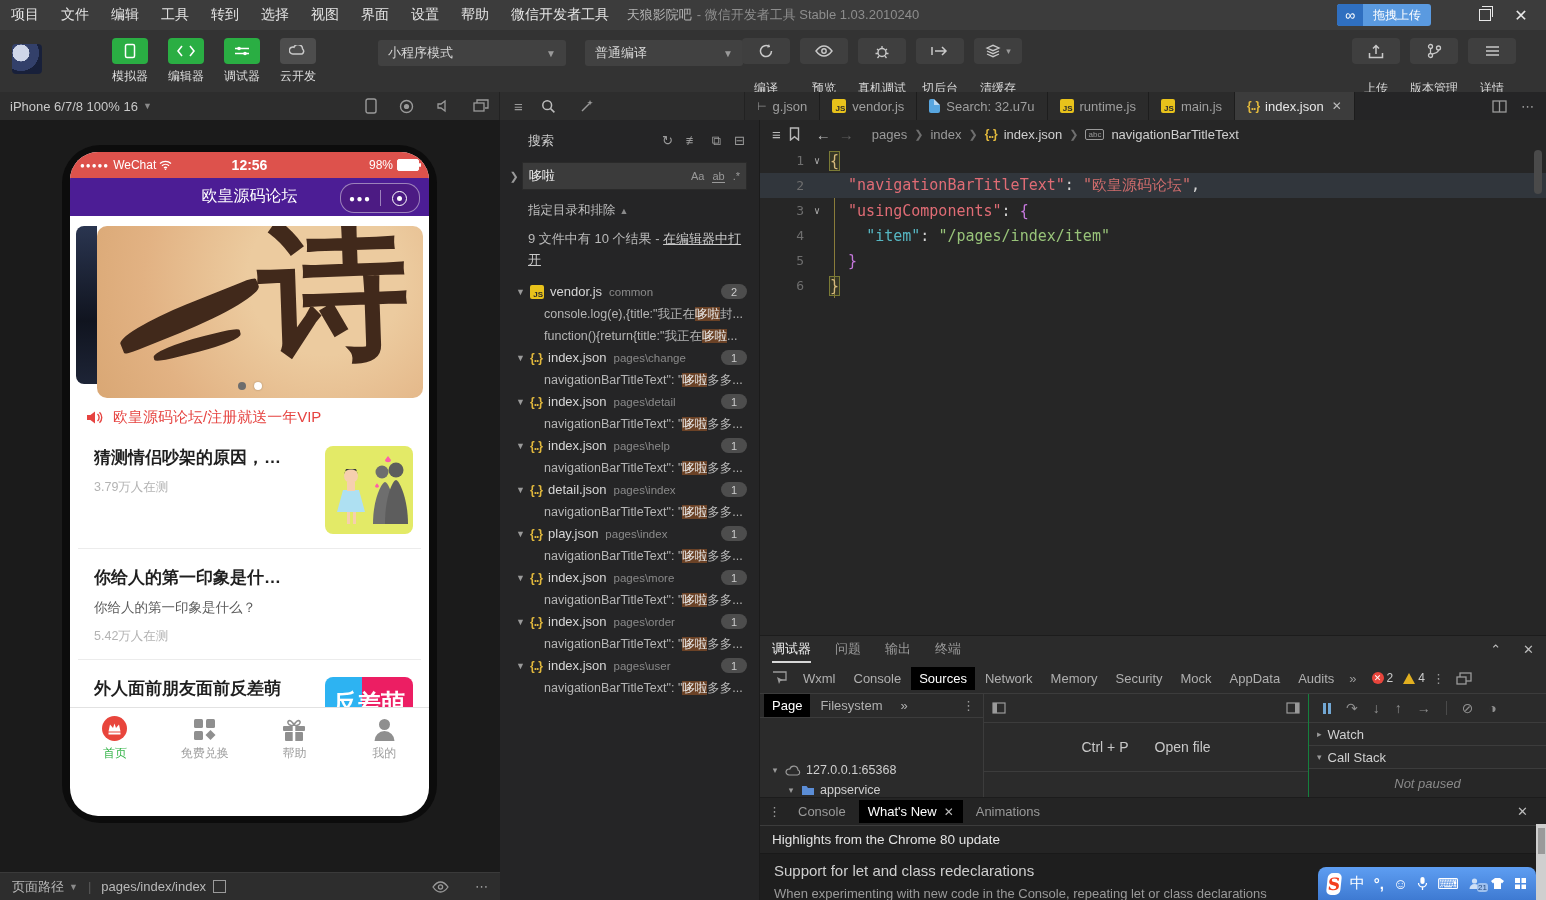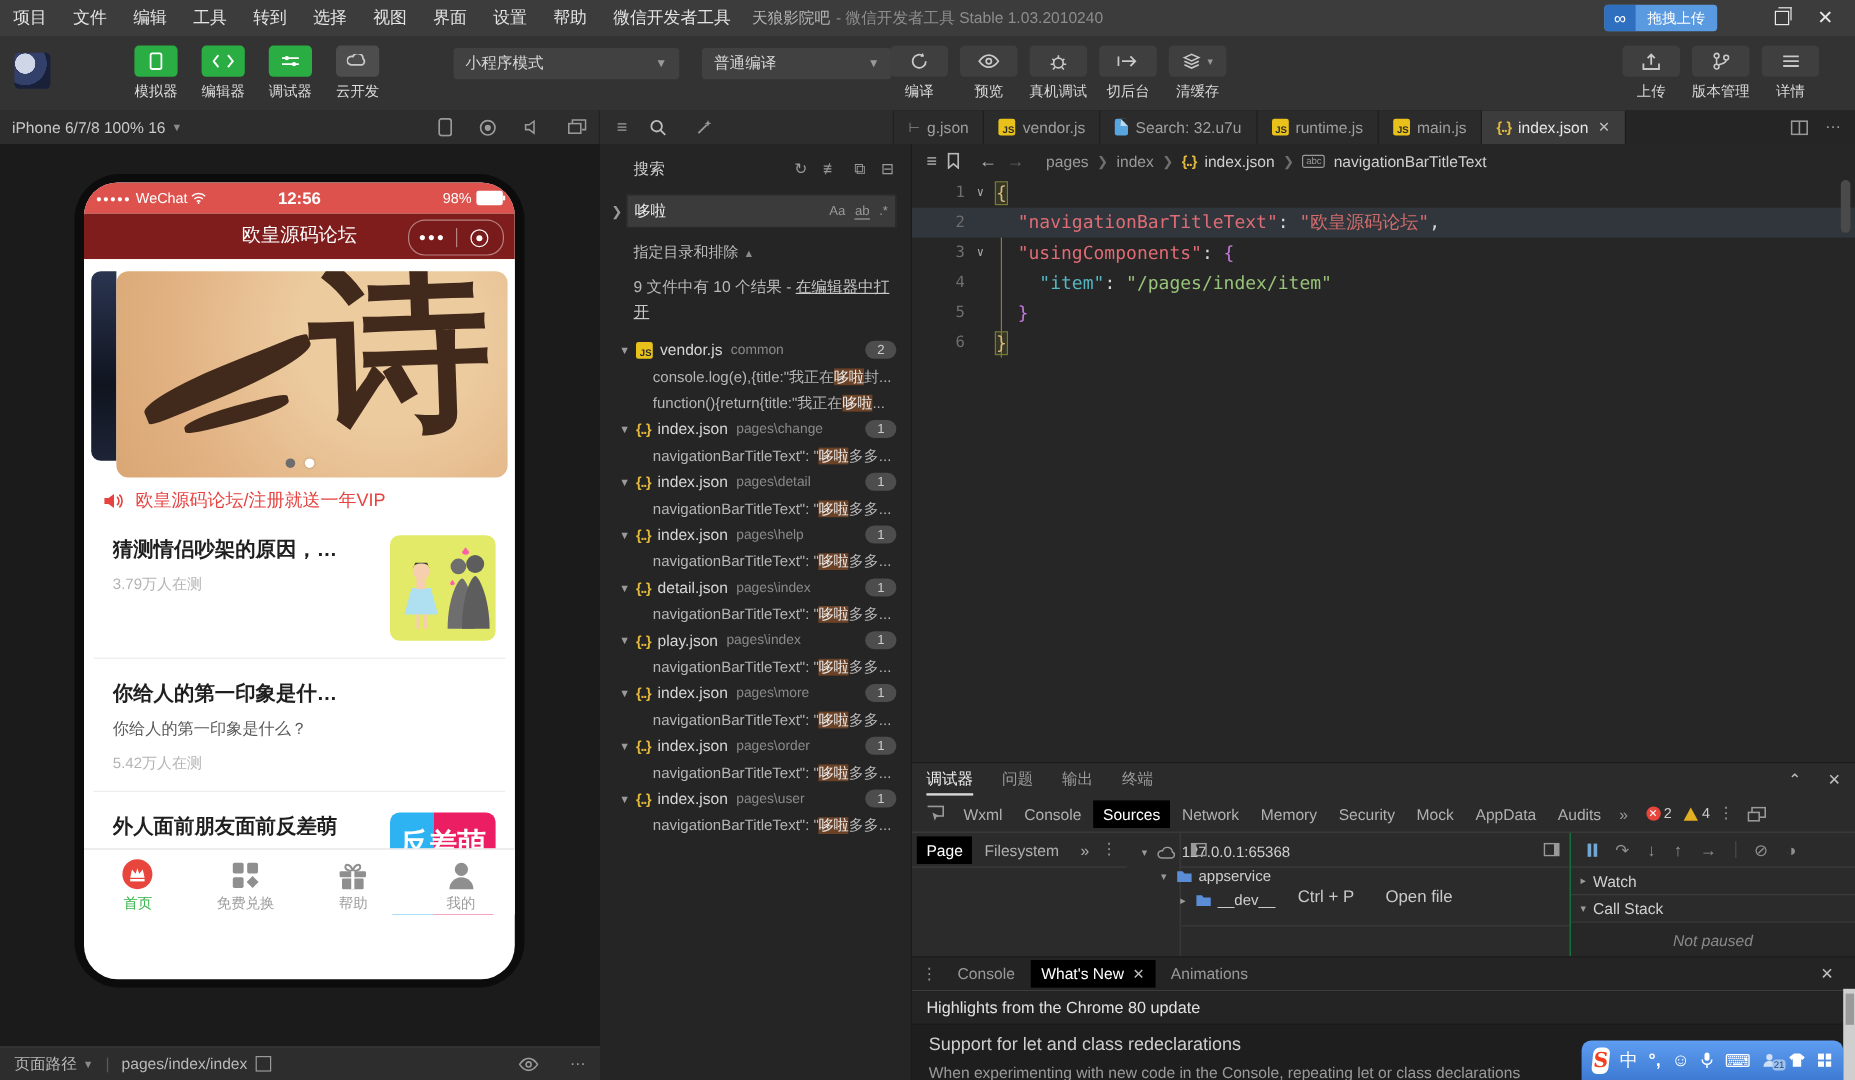--- a/index.html
+++ b/index.html
@@ -31,21 +31,21 @@
   .tbtn{display:flex;flex-direction:column;align-items:center;width:44px;}
   .tbtn .pad{width:36px;height:26px;border-radius:4px;display:flex;align-items:center;justify-content:center;color:#fff;font-size:12px;}
   .tbtn .pad.on{background:#2aae43;}
   .tbtn .pad.off{background:#4d4d4d;color:#bdbdbd;}
   .tbtn .lab{margin-top:4px;font-size:12px;color:#dedede;white-space:nowrap;}
   .dropdown{position:absolute;top:10px;height:26px;background:#414141;border-radius:3px;display:flex;align-items:center;
     padding:0 10px;font-size:13px;color:#d6d6d6;}
   .dropdown .caret{margin-left:auto;color:#9a9a9a;font-size:10px;}
   .abtn{display:flex;flex-direction:column;align-items:center;}
   .abtn .pad{min-width:36px;height:26px;border-radius:4px;background:#3f3f3f;color:#c9c9c9;display:flex;align-items:center;justify-content:center;font-size:13px;padding:0 6px;}
-  .abtn .lab{margin-top:4px;font-size:12px;color:#d8d8d8;white-space:nowrap;}
+  .abtn .lab{margin-top:16px;font-size:12px;color:#d8d8d8;white-space:nowrap;}
 
   
   #row3{top:92px;left:0;width:1546px;height:28px;background:#2d2d2d;display:flex;}
   #devicebar{width:500px;height:28px;display:flex;align-items:center;padding-left:10px;box-sizing:border-box;background:#2d2d2d;border-right:1px solid #222;}
   #devicebar .dev-label{color:#c9c9c9;font-size:13px;}
   #devicebar .caret{color:#8a8a8a;font-size:9px;margin-left:5px;}
   .dv-icons{margin-left:auto;display:flex;gap:22px;padding-right:10px;color:#9a9a9a;}
   #mid-icons{width:245px;height:28px;display:flex;align-items:center;gap:18px;padding-left:14px;box-sizing:border-box;background:#2d2d2d;border-right:1px solid #222;color:#9a9a9a;}
   #tabstrip{flex:1;height:28px;background:#252526;display:flex;align-items:stretch;overflow:hidden;}
   .etab{display:flex;align-items:center;gap:6px;padding:0 12px;background:#2b2b2b;border-right:1px solid #1d1d1d;color:#9f9f9f;font-size:13px;white-space:nowrap;}
@@ -61,21 +61,21 @@
   #sim-panel{top:120px;left:0;width:500px;height:780px;background:#1b1b1b;border-right:1px solid #111;}
   #phone{left:62px;top:25px;width:375px;height:678px;background:#0c0c0c;border-radius:38px;}
   #screen{left:8px;top:7px;width:359px;height:664px;background:#fff;border-radius:28px;overflow:hidden;}
   #p-status{height:26px;background:#dd524c;color:#fff;display:flex;align-items:center;padding:0 10px;font-size:12px;}
   #p-status .dots{letter-spacing:1px;font-size:8px;margin-right:4px;}
   #p-status .time{position:absolute;left:0;right:0;text-align:center;font-weight:bold;font-size:14px;}
   #p-status{position:relative;}
   #p-status .right{margin-left:auto;display:flex;align-items:center;gap:4px;z-index:2;}
   .battery{width:20px;height:10px;border:1px solid #fff;border-radius:2px;position:relative;background:#fff;}
   .battery:after{content:"";position:absolute;right:-3px;top:2.5px;width:2px;height:4px;background:#fff;border-radius:1px;}
-  #p-nav{height:38px;background:#7f1d1d;position:relative;}
+  #p-nav{height:38px;background:#4c1d95;position:relative;}
   #p-nav .title{position:absolute;left:0;right:0;top:8px;text-align:center;color:#fff;font-size:16px;}
   #capsule{position:absolute;right:9px;top:5px;width:78px;height:28px;border:1px solid rgba(255,255,255,.45);background:rgba(80,15,12,.12);border-radius:14px;display:flex;align-items:center;}
   #capsule .mdots{flex:1;text-align:center;color:#fff;font-size:10px;letter-spacing:1.5px;font-weight:bold;}
   #capsule .cdiv{width:1px;height:16px;background:rgba(255,255,255,.45);}
   #capsule .ring{flex:1;display:flex;align-items:center;justify-content:center;}
   #capsule .ring i{width:13px;height:13px;border:1.6px solid #fff;border-radius:50%;display:flex;align-items:center;justify-content:center;}
   #capsule .ring i:after{content:"";width:5px;height:5px;background:#fff;border-radius:50%;}
   #p-content{position:relative;height:546px;background:#fff;overflow:hidden;}
   #carousel{position:relative;margin-top:10px;height:172px;}
   #slide-prev{position:absolute;left:6px;top:0;width:21px;height:158px;border-radius:8px 0 0 8px;
@@ -166,21 +166,21 @@
   #dbg-tabs .rt{margin-left:auto;display:flex;gap:22px;color:#bdbdbd;font-size:13px;}
   #devtools-tabs{height:30px;display:flex;align-items:center;border-bottom:1px solid #3c3c3c;padding:0 6px;gap:2px;}
   .dt-tab{padding:4px 8px;color:#b0b0b0;font-size:13px;white-space:nowrap;}
   .dt-tab.active{background:#000;color:#fff;}
   #devtools-tabs .insp{color:#9a9a9a;margin:0 6px;}
   #devtools-tabs .more{color:#9a9a9a;padding:0 5px;}
   .badge{display:flex;align-items:center;gap:3px;font-size:12px;margin-left:8px;}
   .badge .dotE{width:12px;height:12px;border-radius:50%;background:#e8453c;color:#fff;font-size:9px;display:flex;align-items:center;justify-content:center;}
   .badge .dotW{width:0;height:0;border-left:6px solid transparent;border-right:6px solid transparent;border-bottom:11px solid #e2b020;position:relative;}
   #src-cols{display:flex;height:104px;}
-  #src-left{width:224px;border-right:1px solid #3c3c3c;box-sizing:border-box;display:flex;flex-direction:row;}
+  #src-left{width:224px;border-right:1px solid #3c3c3c;box-sizing:border-box;display:flex;flex-direction:column;gap:36px;}
   #src-left-tabs{height:28px;display:flex;align-items:center;border-bottom:1px solid #3c3c3c;padding-left:4px;gap:2px;}
   .sl-tab{padding:4px 8px;font-size:13px;color:#b0b0b0;}
   .sl-tab.active{background:#000;color:#fff;}
   #src-left-tabs .dots{margin-left:auto;margin-right:8px;color:#9a9a9a;}
   .tree-row{height:20px;display:flex;align-items:center;font-size:12.5px;color:#cfcfcf;gap:5px;}
   .tree-row .tch{color:#9a9a9a;font-size:9px;width:10px;text-align:center;}
   #src-mid{width:325px;border-right:1px solid #15803d;box-sizing:border-box;position:relative;}
   #src-mid-bar{height:28px;border-bottom:1px solid #3c3c3c;display:flex;align-items:center;padding:0 8px;color:#9a9a9a;}
   #quickopen{height:48px;display:flex;align-items:center;justify-content:center;gap:26px;color:#c9c9c9;font-size:14px;border-bottom:1px solid #3c3c3c;}
   #src-right{flex:1;display:flex;flex-direction:column;}

